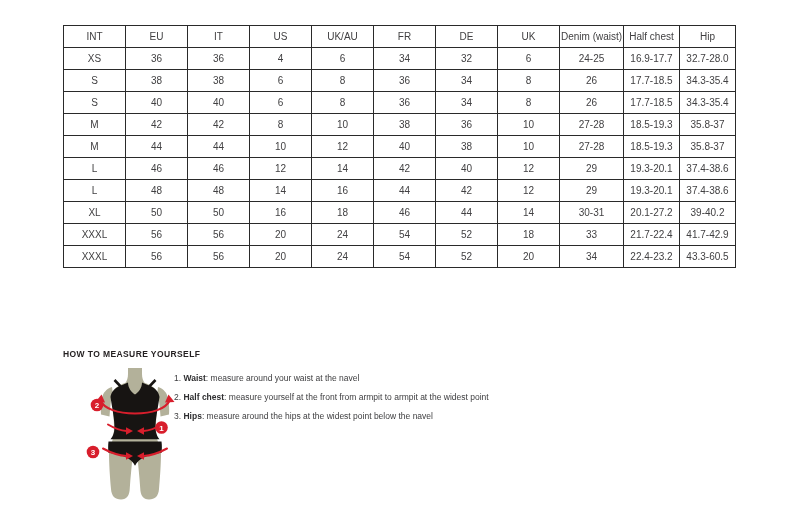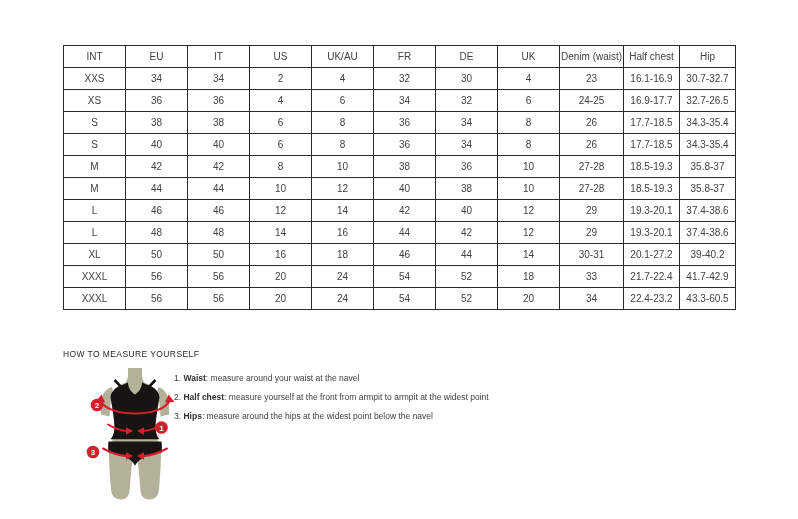--- a/index.html
+++ b/index.html
@@ -9,38 +9,37 @@
     font-family: "Liberation Sans", sans-serif;
     position: relative;
     overflow: hidden;
   }
   
   .size-table {
     position: absolute; left: 63px; top: 25px;
     width: 672px;
     border-collapse: collapse;
     table-layout: fixed;
-    margin-top: 20px;
   }
   .size-table th, .size-table td {
     border: 1px solid #2a2a2a;
     height: 21px;
     padding: 0 1px;
     text-align: center;
     vertical-align: middle;
     font-size: 10px;
     font-weight: 400;
     color: #414042;
     white-space: nowrap;
     overflow: hidden;
   }
   
   .measure-heading {
     position: absolute; left: 63px; top: 349px;
-    font-size: 8.5px; font-weight: normal;
+    font-size: 8.5px; font-weight: bold;
     letter-spacing: 0.4px;
     color: #231f20;
   }
   .figure-wrap {
     position: absolute; left: 78px; top: 368px;
     width: 115px; height: 135px;
   }
   .instructions {
     position: absolute; left: 174px; top: 373px;
     margin: 0; padding: 0;
@@ -79,44 +78,31 @@
         <th>FR</th>
         <th>DE</th>
         <th>UK</th>
         <th>Denim (waist)</th>
         <th>Half chest</th>
         <th>Hip</th>
       </tr>
   </thead>
   <tbody>
       <tr>
-        <td>XXS</td>
-        <td>34</td>
-        <td>34</td>
-        <td>2</td>
-        <td>4</td>
-        <td>32</td>
-        <td>30</td>
-        <td>4</td>
-        <td>23</td>
-        <td>16.1-16.9</td>
-        <td>30.7-32.7</td>
-      </tr>
-      <tr>
         <td>XS</td>
         <td>36</td>
         <td>36</td>
         <td>4</td>
         <td>6</td>
         <td>34</td>
         <td>32</td>
         <td>6</td>
         <td>24-25</td>
         <td>16.9-17.7</td>
-        <td>32.7-26.5</td>
+        <td>32.7-28.0</td>
       </tr>
       <tr>
         <td>S</td>
         <td>38</td>
         <td>38</td>
         <td>6</td>
         <td>8</td>
         <td>36</td>
         <td>34</td>
         <td>8</td>

